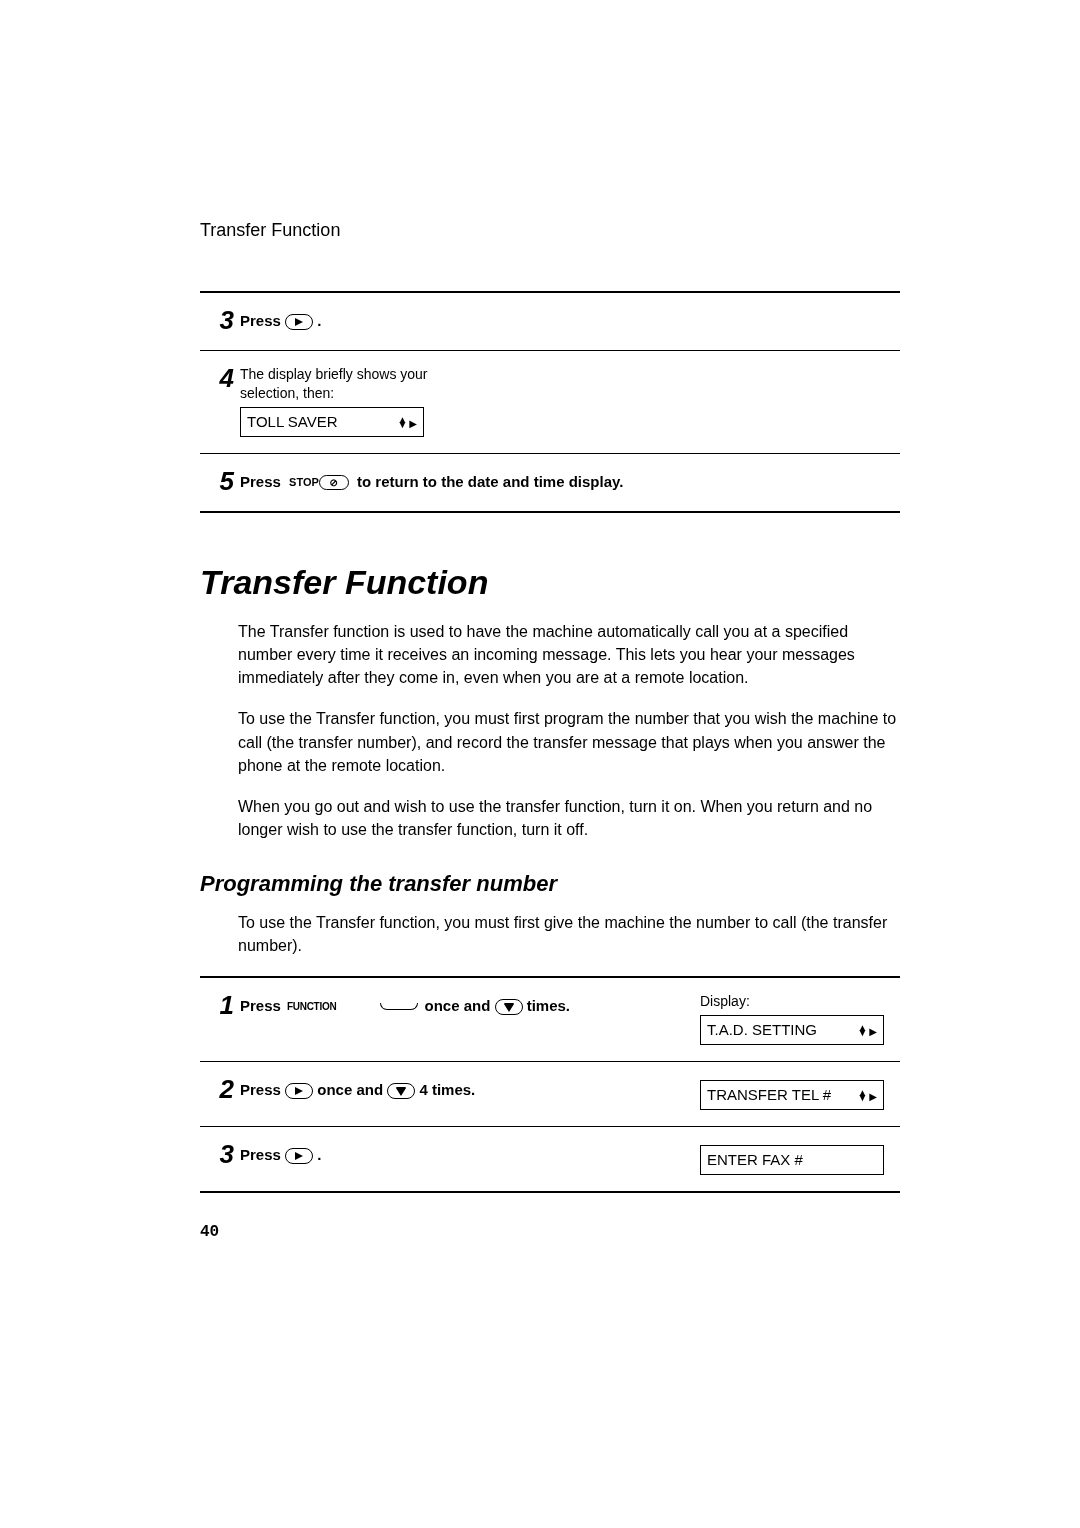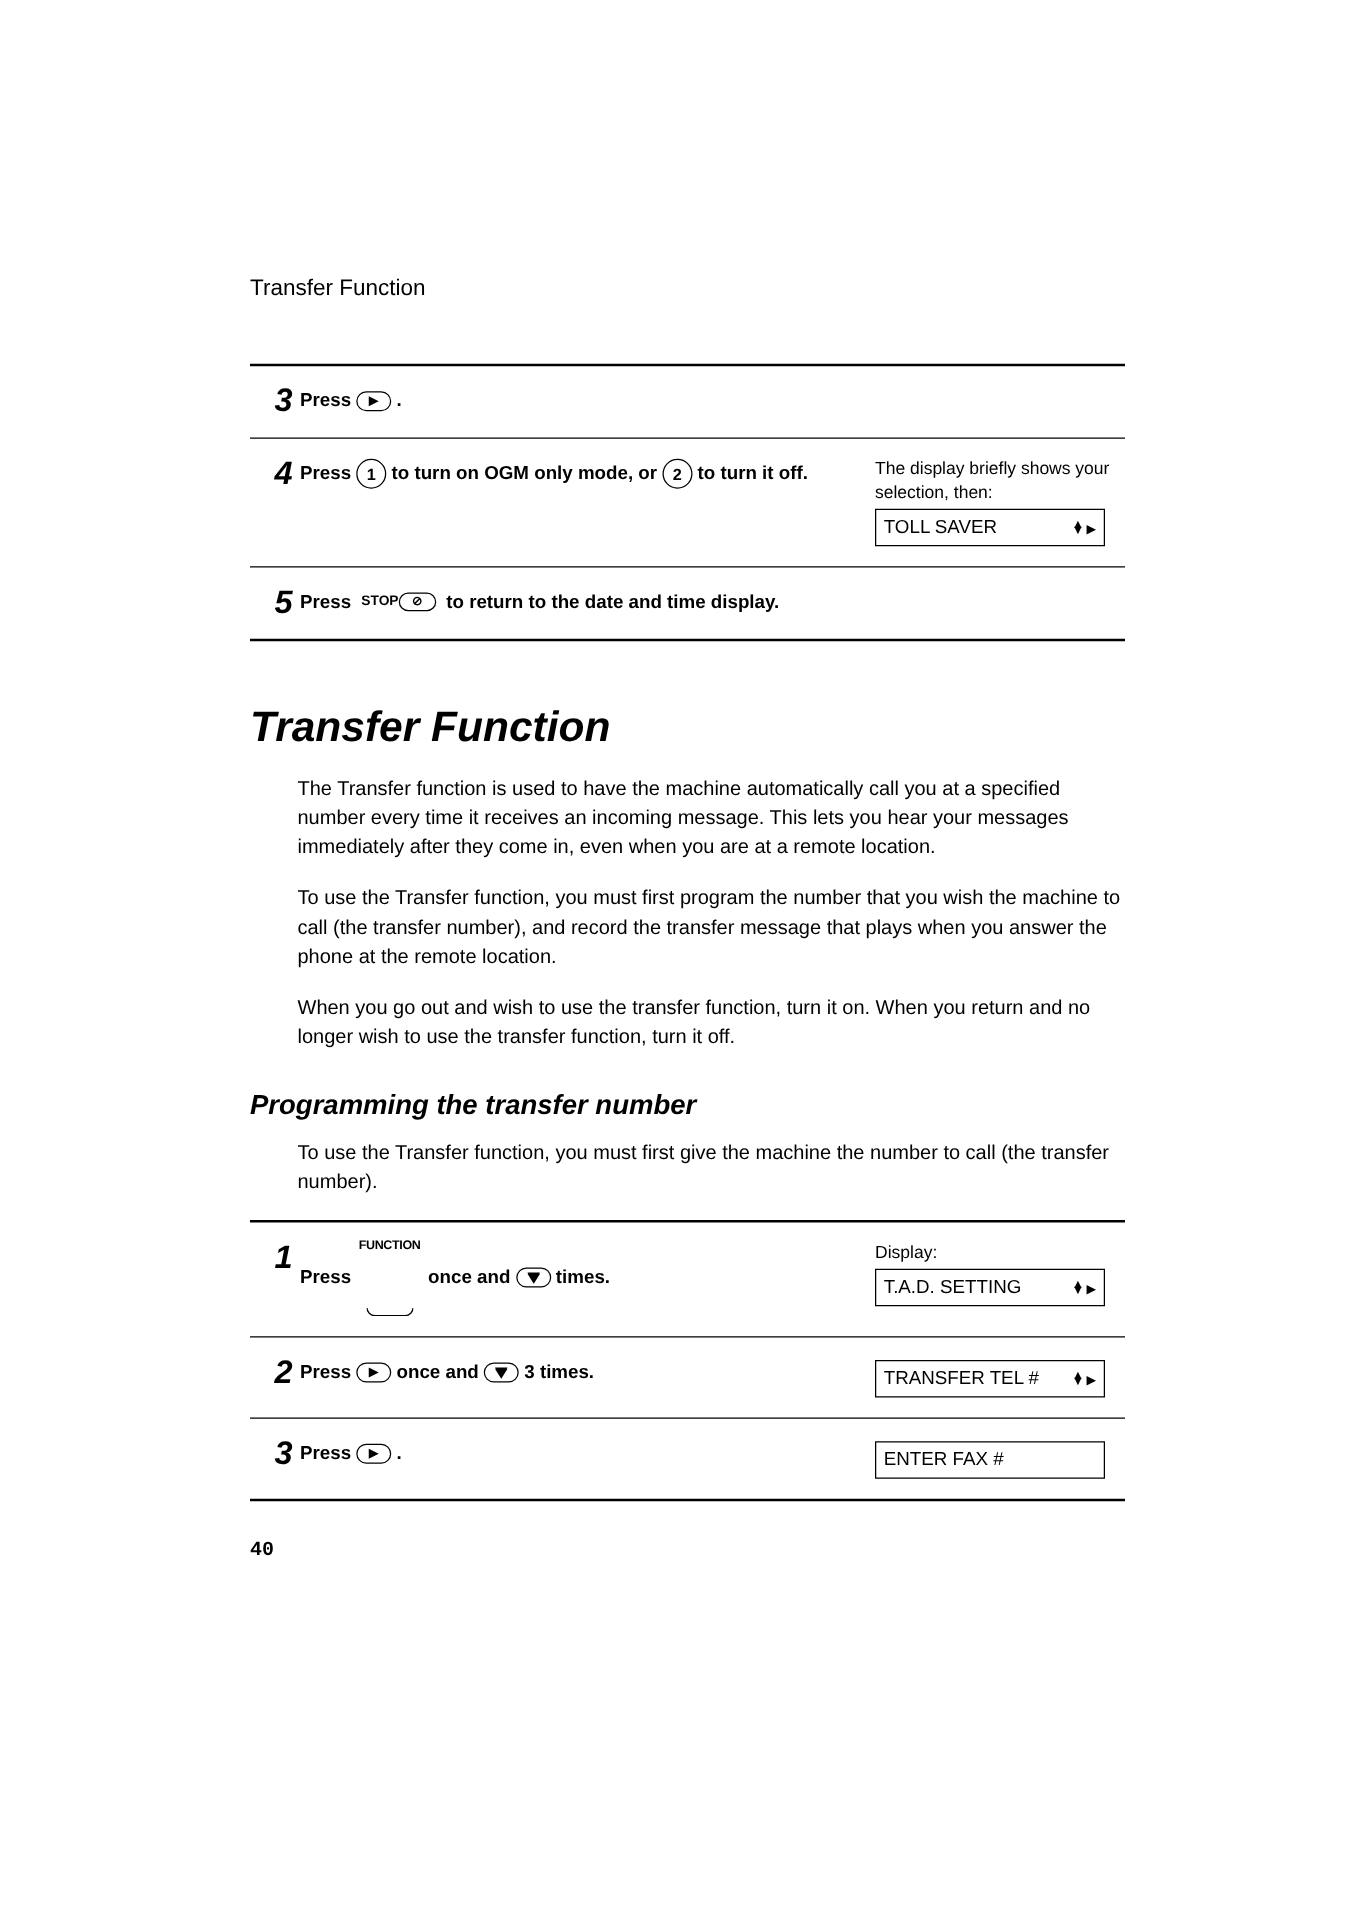--- a/index.html
+++ b/index.html
@@ -109,21 +109,21 @@
   }
   .stop-key .ov {
     width: 28px; height: 13px;
     border: 1.5px solid #000;
     border-radius: 9px;
     display:flex; align-items:center; justify-content:center;
     font-size:10px;
   }
   .func-key {
     display: inline-flex;
-    flex-direction: column;
+    flex-direction: row;
     align-items: center;
     vertical-align: middle;
     line-height: 1;
     margin: 0 2px;
     gap: 44px;
   }
   .func-key .lbl {
     font-size: 10px;
     font-weight: bold;
     letter-spacing: -0.3px;
@@ -193,21 +193,20 @@
   <div class="running-head">Transfer Function</div>
 
   <div class="steps-block" id="upper-steps">
       <div class="step-row">
         <div class="step-num">3</div>
         <div class="step-body"><span>Press </span><span class="oval-btn play"></span><span> .</span></div>
         <div class="step-side"></div>
       </div>
       <div class="step-row">
         <div class="step-num">4</div>
-        <div class="step-body"><span>Press </span><span class="circle-btn">1</span><span> to turn on OGM only mode, or </span><span class="circle-btn">2</span><span> to turn it off.</span></div>
         <div class="step-side">
           <div class="side-note">The display briefly shows your selection, then:</div>
           <div class="lcd">
             <span>TOLL SAVER</span>
             <span class="arrows">
               <span class="updn"></span>
               <span class="rtri"></span>
             </span>
           </div>
         </div>
@@ -249,21 +248,21 @@
               <span class="updn"></span>
               <span class="rtri"></span>
             </span>
           </div>
         </div>
       </div>
       <div class="step-row">
         <div class="step-num">2</div>
         <div class="step-body"><span>Press </span><span class="oval-btn play"></span><span> once and </span><span class="oval-btn down" style="position: relative;">
             <span style="position: absolute; left: 8px; top: 3px; border-top: 8px solid rgb(0, 0, 0); border-left: 5px solid transparent; border-right: 5px solid transparent;"></span>
-          </span><span> 3 times.</span></div>
+          </span><span> 4 times.</span></div>
         <div class="step-side">
           <div class="lcd">
             <span>TRANSFER TEL #</span>
             <span class="arrows">
               <span class="updn"></span>
               <span class="rtri"></span>
             </span>
           </div>
         </div>
       </div>

